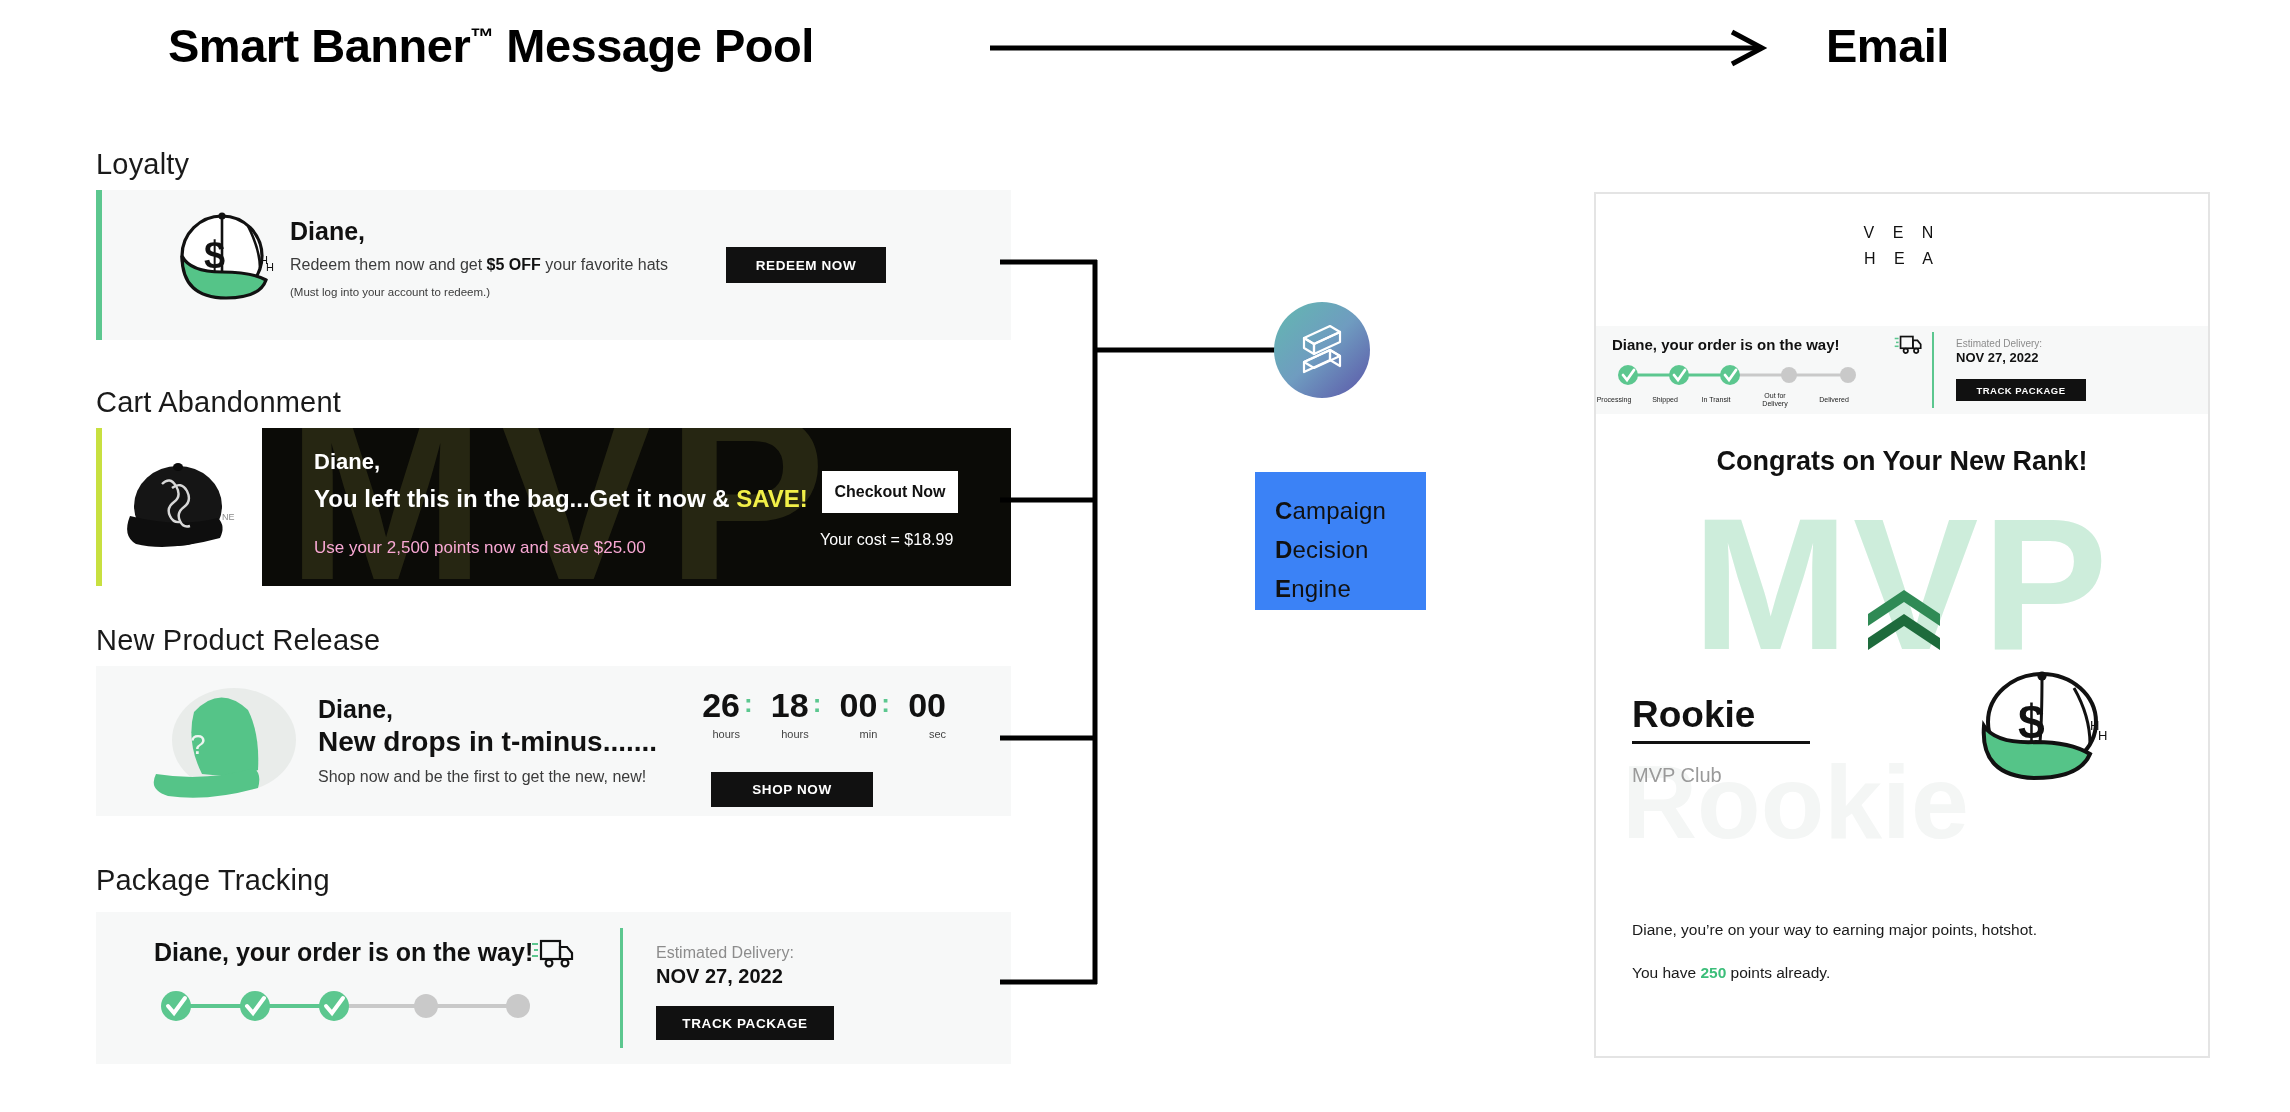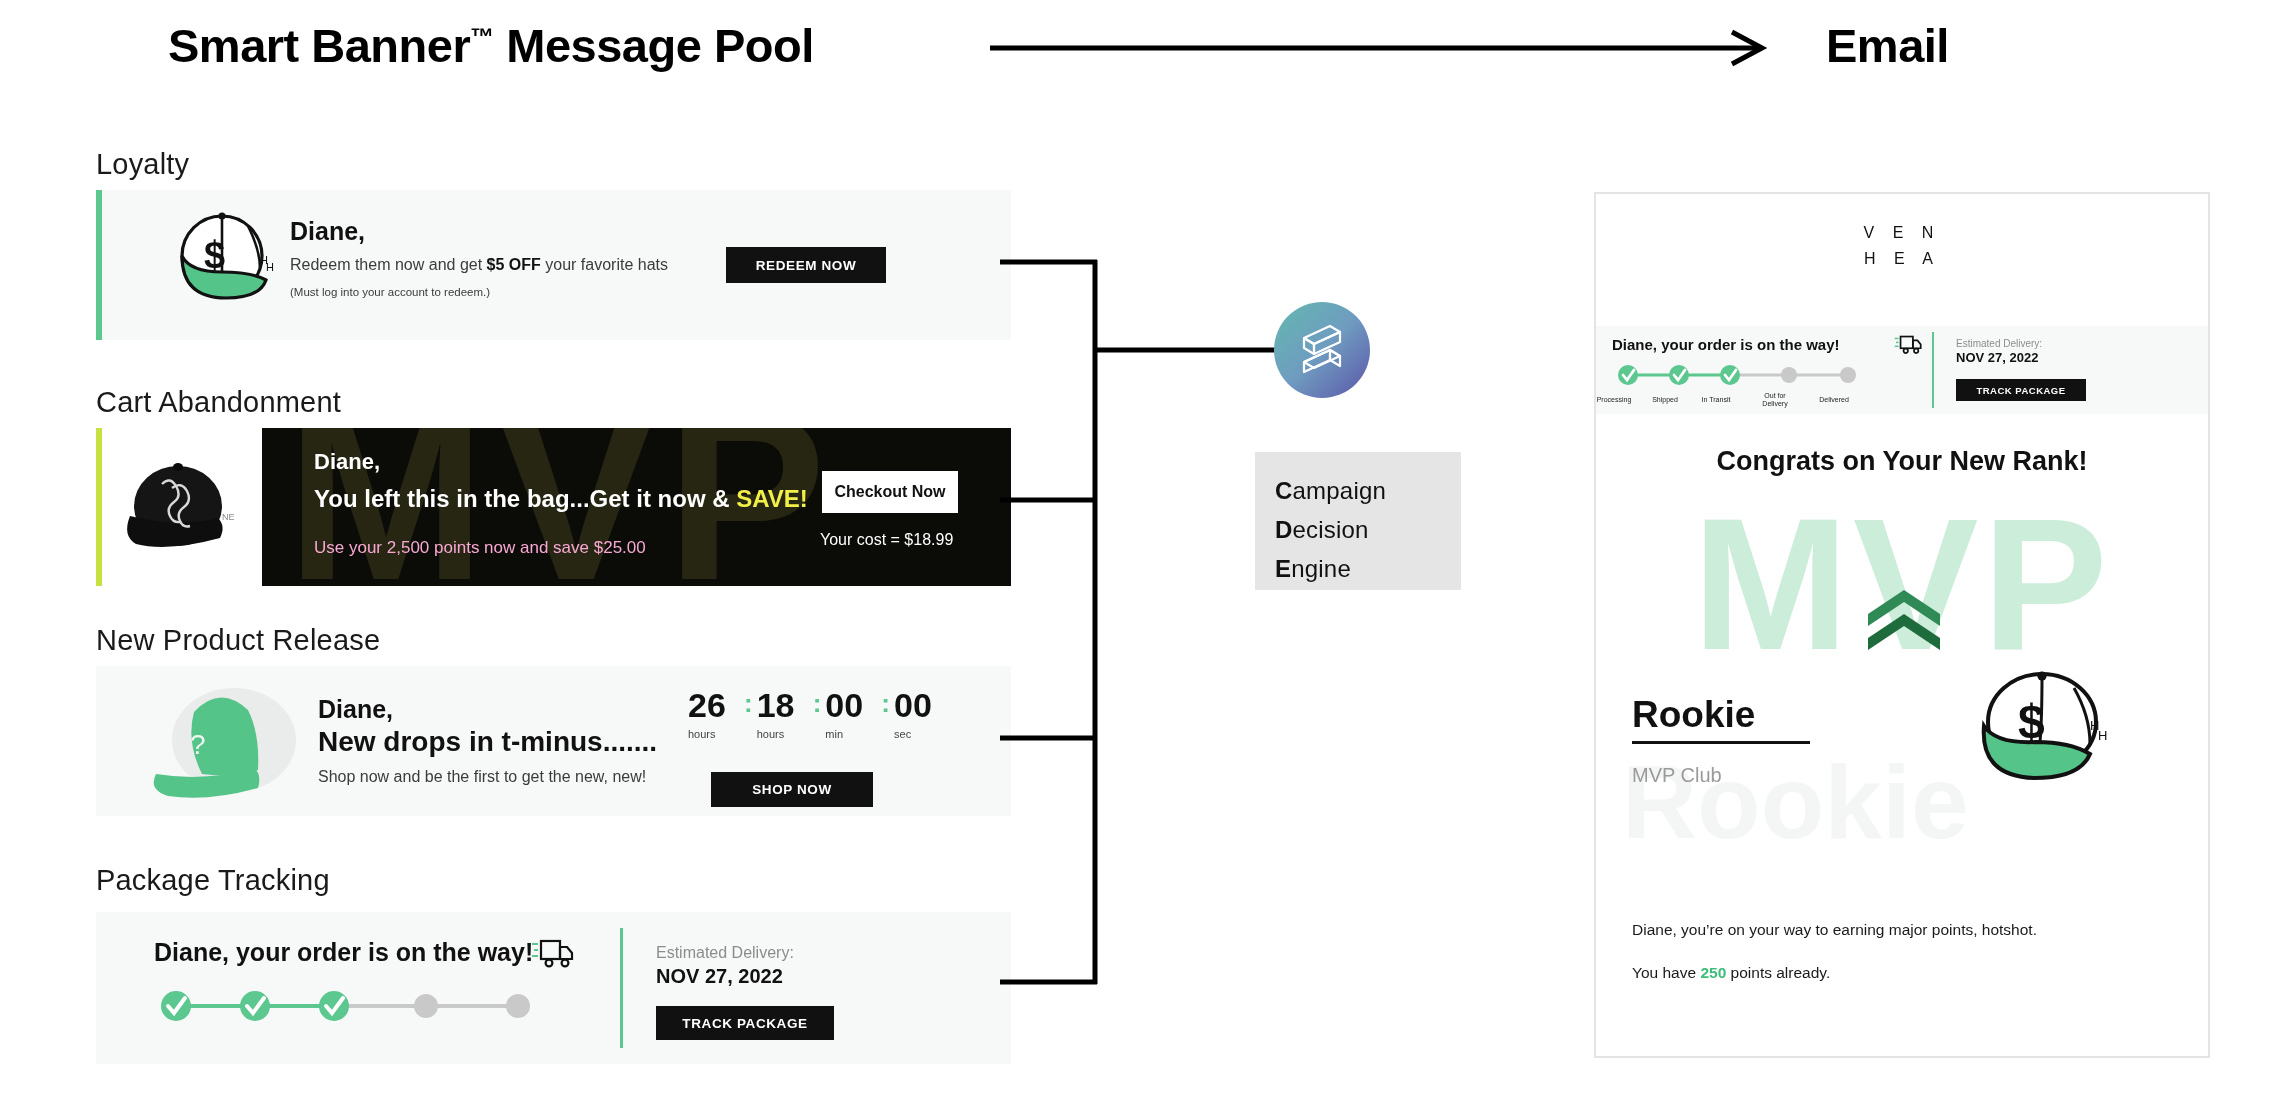--- a/index.html
+++ b/index.html
@@ -84,21 +84,21 @@
   }
   #cart-cost {
     position: absolute; left: 558px; top: 103px; z-index: 3;
     color: #fff; font-size: 16px; white-space: nowrap;
   }
 
   
   #np-art { position: absolute; left: 46px; top: 12px; width: 180px; height: 126px; }
   #np-text { position: absolute; left: 222px; top: 28px; }
   #np-clock { position: absolute; left: 592px; top: 22px; display: flex; align-items: flex-start; }
-  .clk-unit { text-align: left; width: 52px; }
+  .clk-unit { text-align: right; width: 52px; }
   .clk-num { font-size: 34px; font-weight: 700; color: #111; line-height: 1; }
   .clk-cap { font-size: 11px; color: #444; margin-top: 6px; }
   .clk-sep { font-size: 26px; font-weight: 700; color: #5CC78F; margin: 1px 4px 0; line-height: 1.1; }
   #np-cta { left: 615px; top: 106px; width: 162px; height: 35px; }
 
   
   #trk-head {
     position: absolute; left: 58px; top: 26px;
     font-size: 25px; font-weight: 700; color: #111; white-space: nowrap;
   }
@@ -109,22 +109,22 @@
   .trk-est-lbl { font-size: 16px; color: #8c8c8c; }
   .trk-est-val { font-size: 20px; font-weight: 700; color: #111; margin-top: 3px; }
   #trk-cta { left: 560px; top: 94px; width: 178px; height: 34px; }
 
   
   #connector { position: absolute; left: 1000px; top: 180px; }
 
   
   #cde-logo { position: absolute; left: 1274px; top: 302px; width: 96px; height: 96px; }
   #cde-box {
-    position: absolute; left: 1255px; top: 452px; width: 206px; height: 138px;
-    background: #e5e5e5; padding: 20px 0 0 20px;
+    position: absolute; left: 1255px; top: 472px; width: 171px; height: 138px;
+    background: #3b82f6; padding: 20px 0 0 20px;
   }
   .cde-line { font-size: 24px; color: #111; line-height: 1.62; letter-spacing: 0.2px; }
   .cde-line b { font-weight: 700; }
 
   
   #email-panel {
     position: absolute; left: 1594px; top: 192px; width: 616px; height: 866px;
     background: #fff; border: 2px solid #e4e4e4;
   }
   #hh-logo { position: absolute; left: 0; right: 0; top: 26px; text-align: center; }

